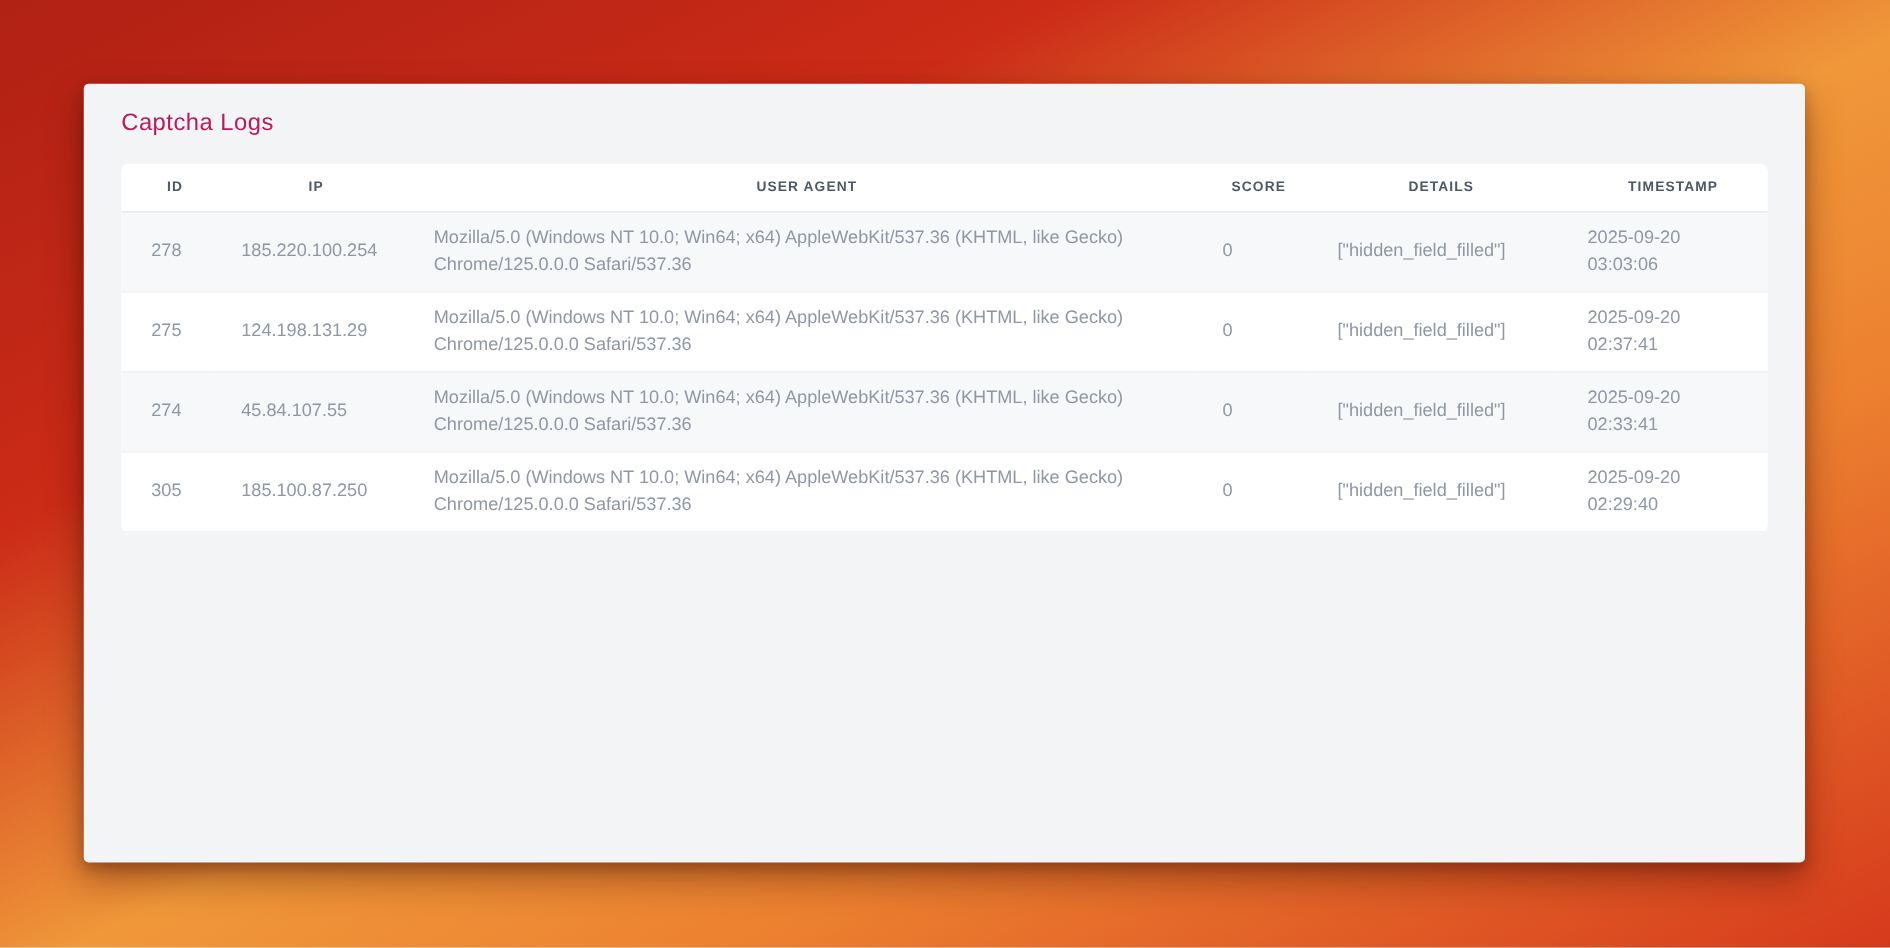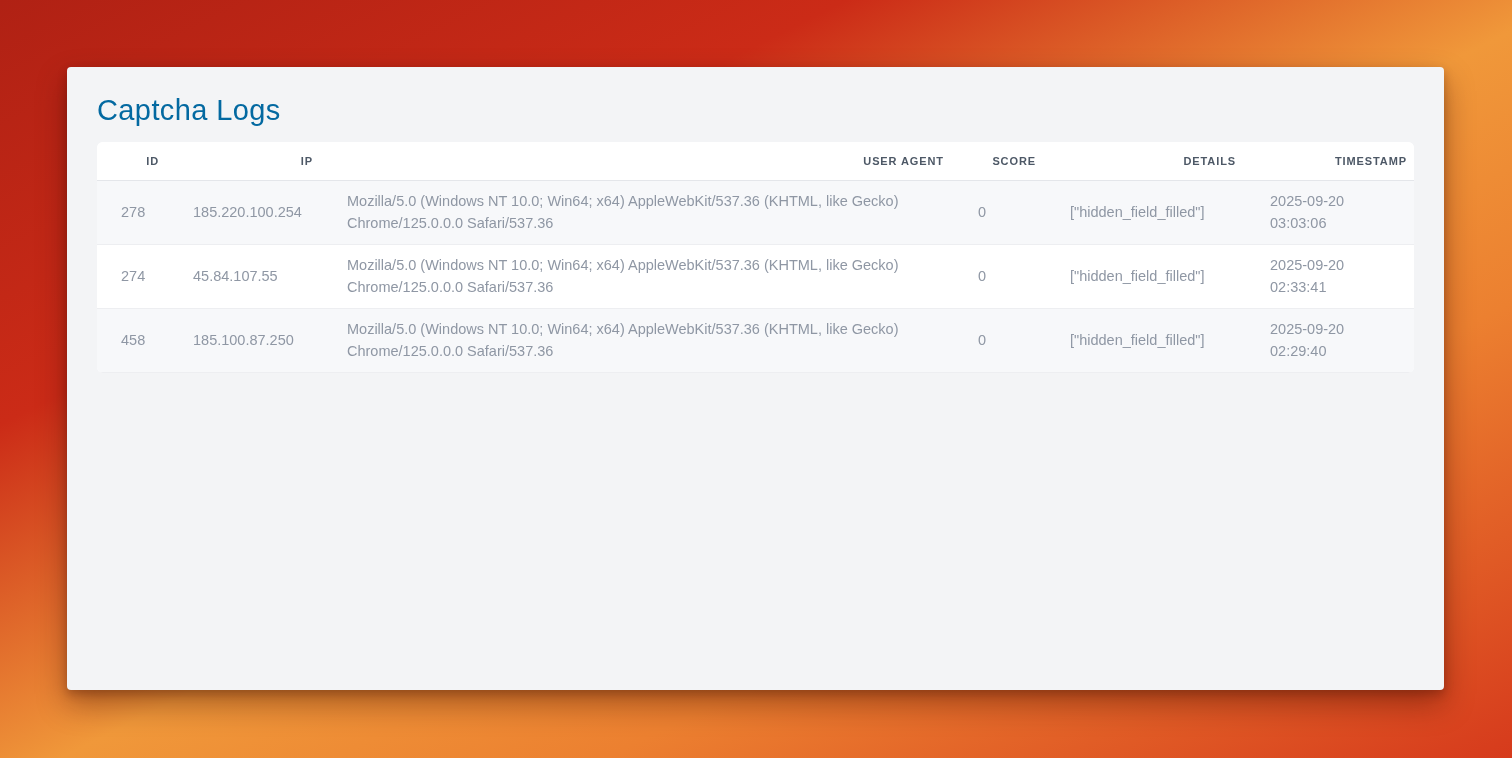--- a/index.html
+++ b/index.html
@@ -14,25 +14,25 @@
     position: absolute;
     left: 67px; top: 67px;
     width: 1377px; height: 623px;
     background: #f3f4f6;
     border-radius: 4px;
     padding: 0 30px;
     box-shadow: 0 14px 30px rgba(60, 10, 0, 0.40), 0 4px 10px rgba(60, 10, 0, 0.25);
     overflow: hidden;
   }
   .page-title {
-    margin-top: 26px;
-    font-size: 29px;
+    margin-top: 15px;
+    font-size: 19px;
     font-weight: 500;
     letter-spacing: 0.4px;
-    color: #0369a1;
+    color: #be185d;
     line-height: 34px;
   }
   .table-wrap {
     margin-top: 15px;
     background: #ffffff;
     border-radius: 6px;
     overflow: hidden;
   }
   table {
     width: 100%;
@@ -40,21 +40,21 @@
     table-layout: fixed;
   }
   col.col-id      { width: 72px; }
   col.col-ip      { width: 154px; }
   col.col-ua      { width: 631px; }
   col.col-score   { width: 92px; }
   col.col-details { width: 200px; }
   col.col-ts      { width: 171px; }
   thead th {
     height: 38px;
-    text-align: right;
+    text-align: center;
     vertical-align: middle;
     font-size: 11px;
     font-weight: 700;
     letter-spacing: 0.9px;
     color: #4d5866;
     padding: 0 10px 0 24px;
     background: #ffffff;
     border-bottom: 1px solid #e4e6ea;
   }
   tbody td {
@@ -100,30 +100,39 @@
           <tr>
     <td class="c-id">278</td>
     <td class="c-ip">185.220.100.254</td>
     <td class="c-ua">Mozilla/5.0 (Windows NT 10.0; Win64; x64) AppleWebKit/537.36 (KHTML, like Gecko) Chrome/125.0.0.0 Safari/537.36</td>
     <td class="c-score">0</td>
     <td class="c-details">["hidden_field_filled"]</td>
     <td class="c-ts">2025-09-20
 03:03:06</td>
   </tr>
           <tr>
+    <td class="c-id">275</td>
+    <td class="c-ip">124.198.131.29</td>
+    <td class="c-ua">Mozilla/5.0 (Windows NT 10.0; Win64; x64) AppleWebKit/537.36 (KHTML, like Gecko) Chrome/125.0.0.0 Safari/537.36</td>
+    <td class="c-score">0</td>
+    <td class="c-details">["hidden_field_filled"]</td>
+    <td class="c-ts">2025-09-20
+02:37:41</td>
+  </tr>
+          <tr>
     <td class="c-id">274</td>
     <td class="c-ip">45.84.107.55</td>
     <td class="c-ua">Mozilla/5.0 (Windows NT 10.0; Win64; x64) AppleWebKit/537.36 (KHTML, like Gecko) Chrome/125.0.0.0 Safari/537.36</td>
     <td class="c-score">0</td>
     <td class="c-details">["hidden_field_filled"]</td>
     <td class="c-ts">2025-09-20
 02:33:41</td>
   </tr>
           <tr>
-    <td class="c-id">458</td>
+    <td class="c-id">305</td>
     <td class="c-ip">185.100.87.250</td>
     <td class="c-ua">Mozilla/5.0 (Windows NT 10.0; Win64; x64) AppleWebKit/537.36 (KHTML, like Gecko) Chrome/125.0.0.0 Safari/537.36</td>
     <td class="c-score">0</td>
     <td class="c-details">["hidden_field_filled"]</td>
     <td class="c-ts">2025-09-20
 02:29:40</td>
   </tr>
         </tbody>
     </table>
   </div>

